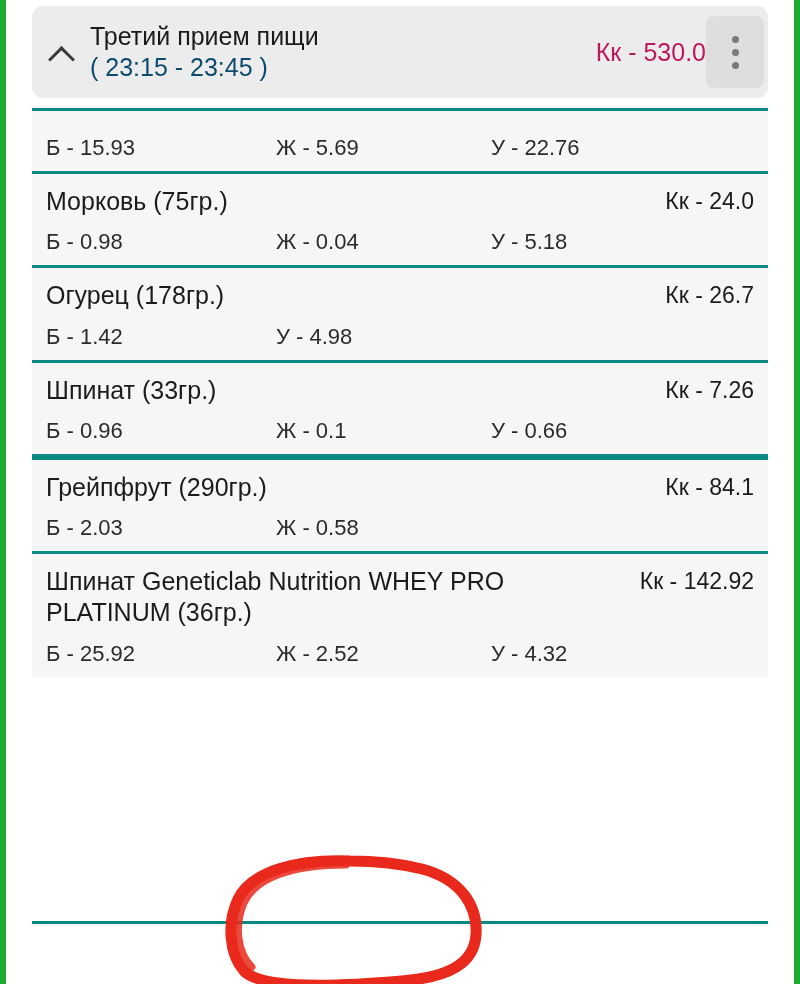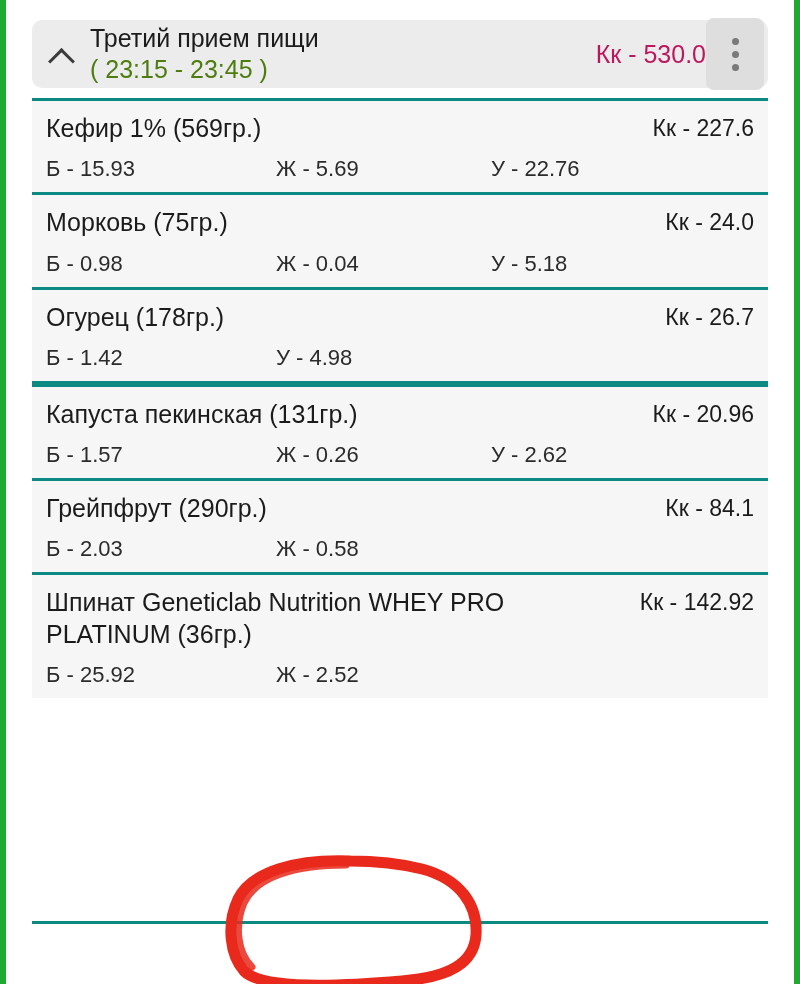--- a/index.html
+++ b/index.html
@@ -33,24 +33,24 @@
     right: 6px;
     top: 0;
     bottom: 0;
     background: #ffffff;
     display: flex;
     flex-direction: column;
   }
 
   
   .meal-header {
-    margin: 20px 26px 0 26px;
+    margin: 6px 26px 0 26px;
     background: #ececec;
     border-radius: 10px;
-    height: 68px;
+    height: 92px;
     display: flex;
     align-items: center;
     padding: 0 4px 0 14px;
     box-sizing: border-box;
   }
   .collapse-icon {
     width: 36px;
     height: 36px;
     flex: 0 0 36px;
     position: relative;
@@ -70,21 +70,21 @@
     flex: 1 1 auto;
     padding-left: 8px;
     line-height: 1.25;
   }
   .meal-title {
     font-size: 25px;
     color: #1b1b1b;
   }
   .meal-time {
     font-size: 25px;
-    color: #4d7c0f;
+    color: #0c4a6e;
   }
   .meal-kcal {
     font-size: 25px;
     color: #be185d;
     white-space: nowrap;
   }
   .kebab {
     width: 58px;
     height: 72px;
     background: #dedede;
@@ -182,24 +182,20 @@
     <div class="kebab">
       <span></span>
       <span></span>
       <span></span>
     </div>
   </div>
 
   <div class="list" id="food-list">
       <div class="divider"></div>
       <div class="food-row">
-        <div class="food-top">
-          <div class="food-name">Кефир 1% (569гр.)</div>
-          <div class="food-kcal">Кк - 227.6</div>
-        </div>
         <div class="macros">
           <div class="macro-p">Б - 15.93</div>
           <div class="macro-f">Ж - 5.69</div>
           <div class="macro-c">У - 22.76</div>
         </div>
       </div>
       <div class="divider"></div>
       <div class="food-row">
         <div class="food-top">
           <div class="food-name">Морковь (75гр.)</div>
@@ -216,52 +212,53 @@
         <div class="food-top">
           <div class="food-name">Огурец (178гр.)</div>
           <div class="food-kcal">Кк - 26.7</div>
         </div>
         <div class="macros">
           <div class="macro-p">Б - 1.42</div>
           <div class="macro-c">У - 4.98</div>
         </div>
       </div>
       <div class="divider"></div>
-      <div class="divider"></div>
-      <div class="food-row">
-        <div class="food-top">
-          <div class="food-name">Капуста пекинская (131гр.)</div>
-          <div class="food-kcal">Кк - 20.96</div>
-        </div>
-        <div class="macros">
-          <div class="macro-p">Б - 1.57</div>
-          <div class="macro-f">Ж - 0.26</div>
-          <div class="macro-c">У - 2.62</div>
-        </div>
-      </div>
+      <div class="food-row">
+        <div class="food-top">
+          <div class="food-name">Шпинат (33гр.)</div>
+          <div class="food-kcal">Кк - 7.26</div>
+        </div>
+        <div class="macros">
+          <div class="macro-p">Б - 0.96</div>
+          <div class="macro-f">Ж - 0.1</div>
+          <div class="macro-c">У - 0.66</div>
+        </div>
+      </div>
+      <div class="divider"></div>
       <div class="divider"></div>
       <div class="food-row">
         <div class="food-top">
           <div class="food-name">Грейпфрут (290гр.)</div>
           <div class="food-kcal">Кк - 84.1</div>
         </div>
         <div class="macros">
           <div class="macro-p">Б - 2.03</div>
           <div class="macro-f">Ж - 0.58</div>
         </div>
       </div>
       <div class="divider"></div>
       <div class="food-row">
         <div class="food-top">
           <div class="food-name">Шпинат Geneticlab Nutrition WHEY PRO PLATINUM (36гр.)</div>
           <div class="food-kcal">Кк - 142.92</div>
         </div>
         <div class="macros">
           <div class="macro-p">Б - 25.92</div>
           <div class="macro-f">Ж - 2.52</div>
+          <div class="macro-c">У - 4.32</div>
         </div>
       </div>
     </div>
 
   <div class="divider"></div>
   <div class="bottom-pad"></div>
 </div>
 
 <svg class="annotation" viewBox="0 0 270 130" xmlns="http://www.w3.org/2000/svg">
   <path d="M128 6 C75 4, 30 16, 16 44 C4 70, 8 100, 22 116 C40 134, 110 132, 180 126 C228 122, 252 108, 254 80 C256 50, 238 24, 200 14 C176 8, 150 6, 128 6 Z" fill="none" stroke="#e8291c" stroke-width="11" stroke-linecap="round" stroke-linejoin="round"></path>

